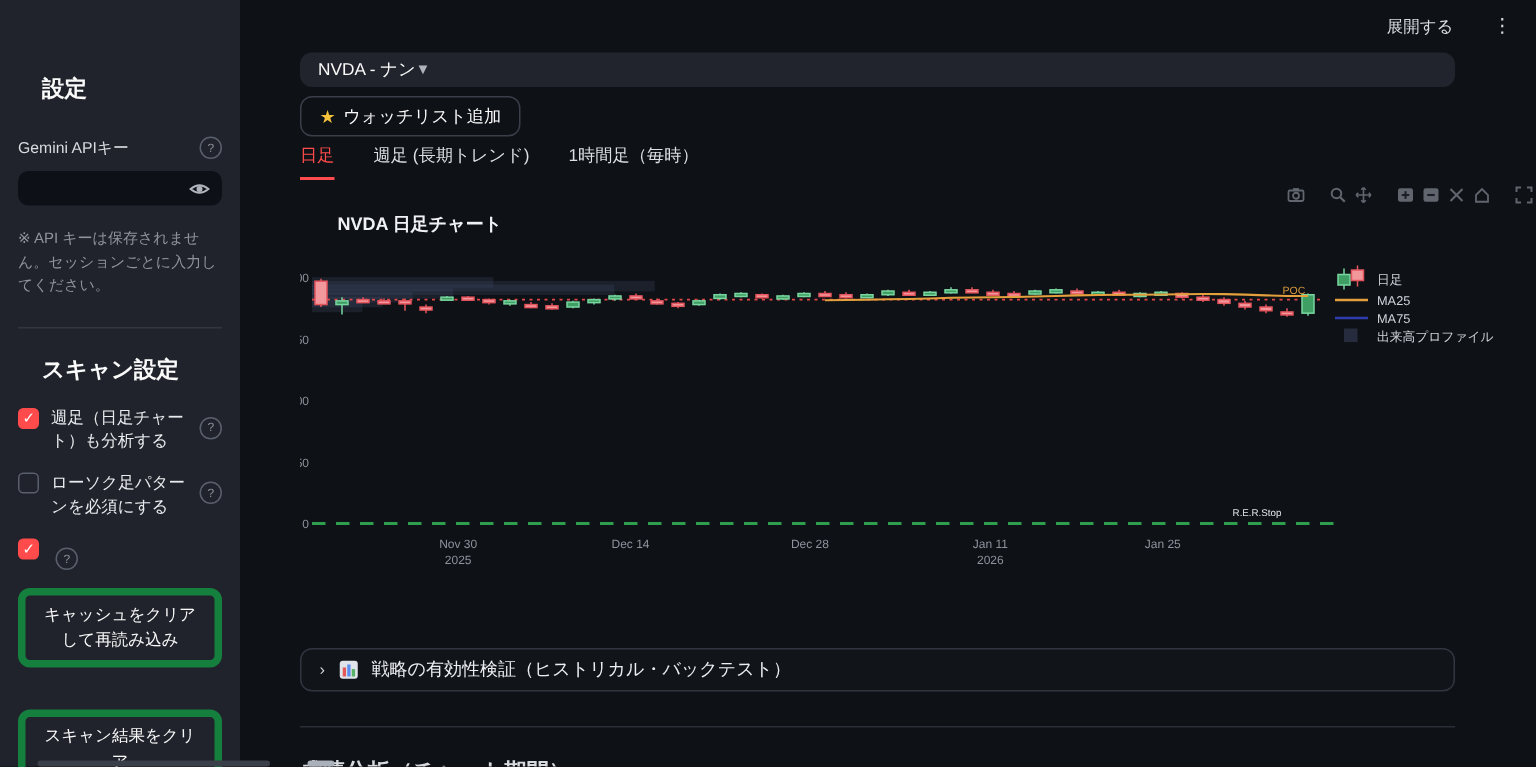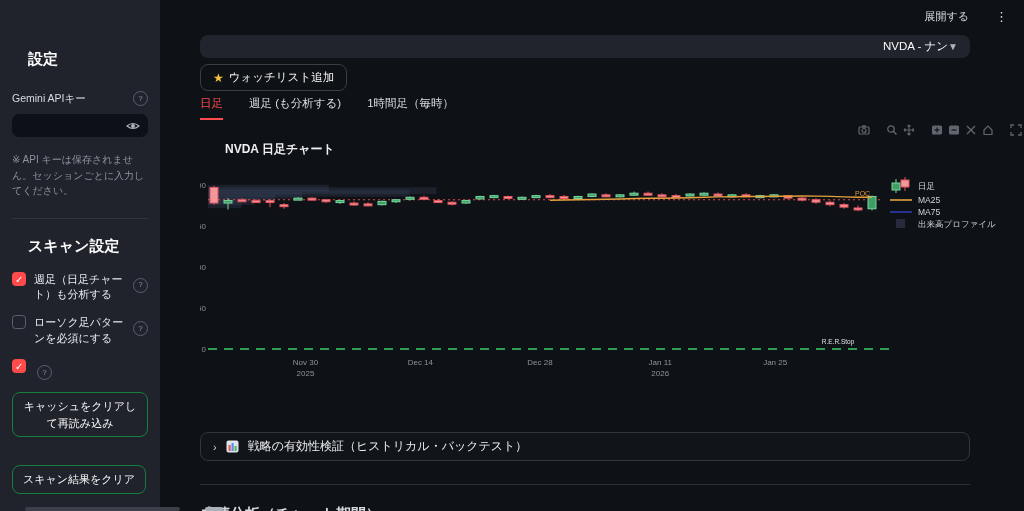--- a/index.html
+++ b/index.html
@@ -16,31 +16,31 @@
     display:flex;align-items:center;justify-content:flex-end;padding:0 8px;}
   .caption{margin-top:15px;font-size:10px;line-height:1.55;color:#8e939c;}
   .sb-hr{border:none;border-top:1px solid #33363f;margin:19px 0 18px 0;}
   .cb-row{display:flex;align-items:flex-start;margin-top:13px;font-size:11px;line-height:1.4;}
   .cb{width:14px;height:14px;border:1.5px solid #5a606b;border-radius:3.5px;flex:0 0 14px;
     margin-right:8px;box-sizing:border-box;position:relative;}
   .cb.checked{background:#ff4b4b;border-color:#ff4b4b;}
   .cb.checked::after{content:"✓";color:#fff;font-size:10px;position:absolute;left:2px;top:0px;}
   .cb-label{flex:1;color:#e8eaed;}
   .cb-row .help{margin-top:6px;margin-left:3px;}
-  .sb-btn{margin-top:12px;border:1px solid #15803d;border-radius:8px;background:transparent;
+  .sb-btn{margin-top:12px;border:5px solid #15803d;border-radius:8px;background:transparent;
     color:#fafafa;font-size:11px;text-align:center;padding:5px 8px;line-height:1.5;}
   .sb-btn.small{display:inline-block;margin-top:28px;padding:5px 10px;}
   .coin{display:inline-block;width:12px;height:12px;border-radius:50%;background:#e9b63c;
     border:1.5px solid #b8861f;vertical-align:-1px;margin-right:3px;}
   
   .topright{position:absolute;top:9px;right:16px;display:flex;align-items:center;gap:26px;
     font-size:11px;color:#d9dce1;}
   .dots{font-size:13px;color:#d9dce1;}
   .selectbox{position:absolute;left:200px;top:35px;width:770px;height:23px;background:#21242d;
-    border-radius:8px;display:flex;align-items:center;justify-content:flex-end;
+    border-radius:8px;display:flex;align-items:center;justify-content:flex-start;
     padding:4px 12px;box-sizing:border-box;font-size:11.5px;color:#fafafa;}
   .chev{color:#aeb3bc;font-size:10px;}
   .watchlist{position:absolute;left:200px;top:64px;height:25px;border:1px solid #3a3e48;
     border-radius:8px;background:transparent;display:inline-flex;align-items:center;gap:5px;
     padding:0 12px;font-size:11.5px;color:#fafafa;}
   .star{color:#f3c13a;font-size:12px;}
   .tabs{position:absolute;left:200px;top:96px;display:flex;gap:26px;font-size:11.5px;}
   .tab{padding-bottom:7px;color:#dcdfe4;}
   .tab.active{color:#ff4b4b;border-bottom:2px solid #ff4b4b;}
   
@@ -121,21 +121,21 @@
   <span class="chev">▼</span>
 </div>
 
 <div class="watchlist">
   <span class="star">★</span>
   <span>ウォッチリスト追加</span>
 </div>
 
 <div class="tabs">
   <span class="tab active">日足</span>
-  <span class="tab">週足 (も分析する)</span>
+  <span class="tab">週足 (長期トレンド)</span>
   <span class="tab">1時間足（毎時）</span>
 </div>
 
 <div class="modebar">
   <svg class="mbi" viewBox="0 0 12 12">
       <rect x="1" y="3" width="10" height="7" rx="1" fill="none" stroke="#7c818c" stroke-width="1.2"></rect>
       <rect x="4" y="1.4" width="4" height="2" fill="#7c818c"></rect>
       <circle cx="6" cy="6.5" r="2" fill="none" stroke="#7c818c" stroke-width="1.2"></circle>
     </svg>
   <span class="gap"></span>

